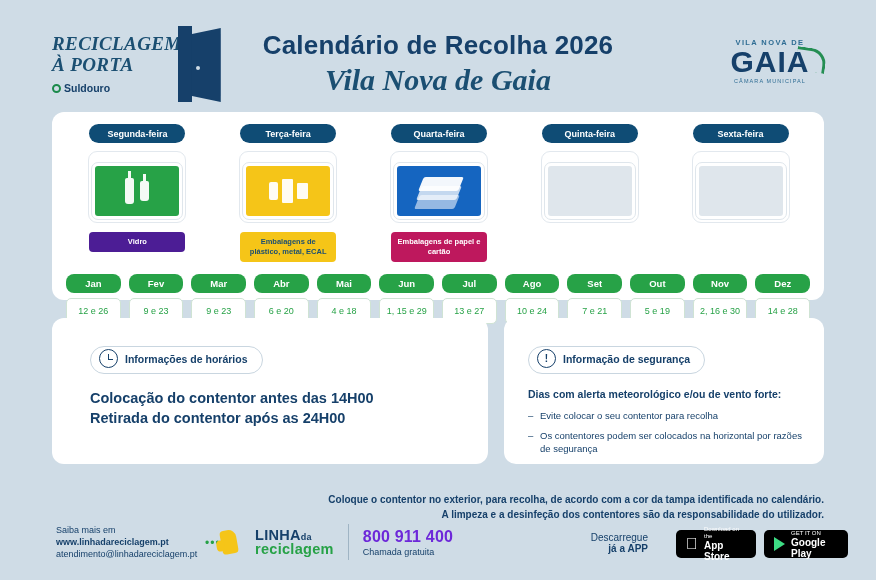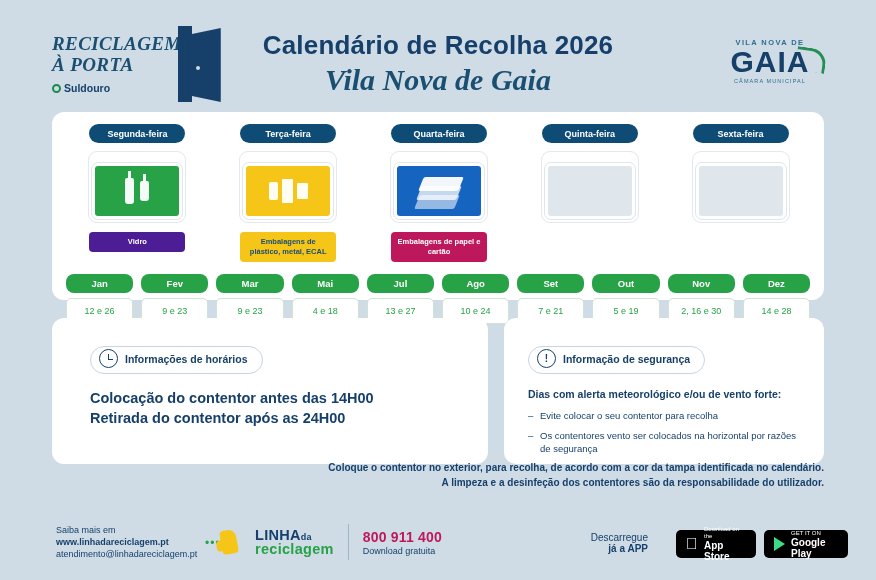--- a/index.html
+++ b/index.html
@@ -306,21 +306,21 @@
   }
   .safety-list li:before {
     content: "–";
     position: absolute; left: 0; top: 0;
     color: #16406a;
   }
 
   
   .note {
     position: absolute;
-    left: 52px; right: 52px; top: 460px;
+    left: 52px; right: 52px; top: 492px;
     text-align: right;
     color: #16406a;
     font-size: 10px;
     font-weight: bold;
     line-height: 15px;
   }
 
   
   .footer {
     position: absolute;
@@ -378,23 +378,23 @@
     font-weight: bold;
     letter-spacing: 0.3px;
     margin-top: -2px;
   }
   .divider-v {
     width: 1px; height: 36px;
     background: #9fb4c4;
     margin: 0 4px;
   }
   .phone .p1 {
-    font-size: 14px;
-    font-weight: bold;
-    color: #be185d;
+    font-size: 16px;
+    font-weight: bold;
+    color: #6d28d9;
     letter-spacing: 0.2px;
   }
   .phone .p2 {
     font-size: 9px;
     color: #16406a;
     margin-top: 1px;
   }
 
   .download-text {
     position: absolute;
@@ -572,22 +572,30 @@
       </div>
       <div class="month-col">
         <div class="month-pill">Fev</div>
         <div class="month-box">9 e 23</div>
       </div>
       <div class="month-col">
         <div class="month-pill">Mar</div>
         <div class="month-box">9 e 23</div>
       </div>
       <div class="month-col">
+        <div class="month-pill">Abr</div>
+        <div class="month-box">6 e 20</div>
+      </div>
+      <div class="month-col">
         <div class="month-pill">Mai</div>
         <div class="month-box">4 e 18</div>
+      </div>
+      <div class="month-col">
+        <div class="month-pill">Jun</div>
+        <div class="month-box">1, 15 e 29</div>
       </div>
       <div class="month-col">
         <div class="month-pill">Jul</div>
         <div class="month-box">13 e 27</div>
       </div>
       <div class="month-col">
         <div class="month-pill">Ago</div>
         <div class="month-box">10 e 24</div>
       </div>
       <div class="month-col">
@@ -624,21 +632,21 @@
   </div>
 
   <div class="card-safety">
     <div class="pill-head">
       <span class="circle-icon">!</span>
       <span class="txt">Informação de segurança</span>
     </div>
     <div class="safety-title">Dias com alerta meteorológico e/ou de vento forte:</div>
     <ul class="safety-list">
       <li>Evite colocar o seu contentor para recolha</li>
-      <li>Os contentores vento ser colocados na horizontal por razões de segurança</li>
+      <li>Os contentores podem ser colocados na horizontal por razões de segurança</li>
     </ul>
   </div>
 
   <div class="note">
     <div>Coloque o contentor no exterior, para recolha, de acordo com a cor da tampa identificada no calendário.</div>
     <div>A limpeza e a desinfeção dos contentores são da responsabilidade do utilizador.</div>
   </div>
 
   <div class="footer">
 
@@ -655,21 +663,21 @@
       </div>
       <div class="linha-text">
         <div class="t1">
           <span>LINHA</span><span class="small">da</span>
         </div>
         <div class="t2">reciclagem</div>
       </div>
       <div class="divider-v"></div>
       <div class="phone">
         <div class="p1">800 911 400</div>
-        <div class="p2">Download gratuita</div>
+        <div class="p2">Chamada gratuita</div>
       </div>
     </div>
 
     <div class="download-text">
       <div>Descarregue</div>
       <div class="b">já a APP</div>
     </div>
 
     <div class="store-btn store-apple">
       <span class="glyph"></span>

